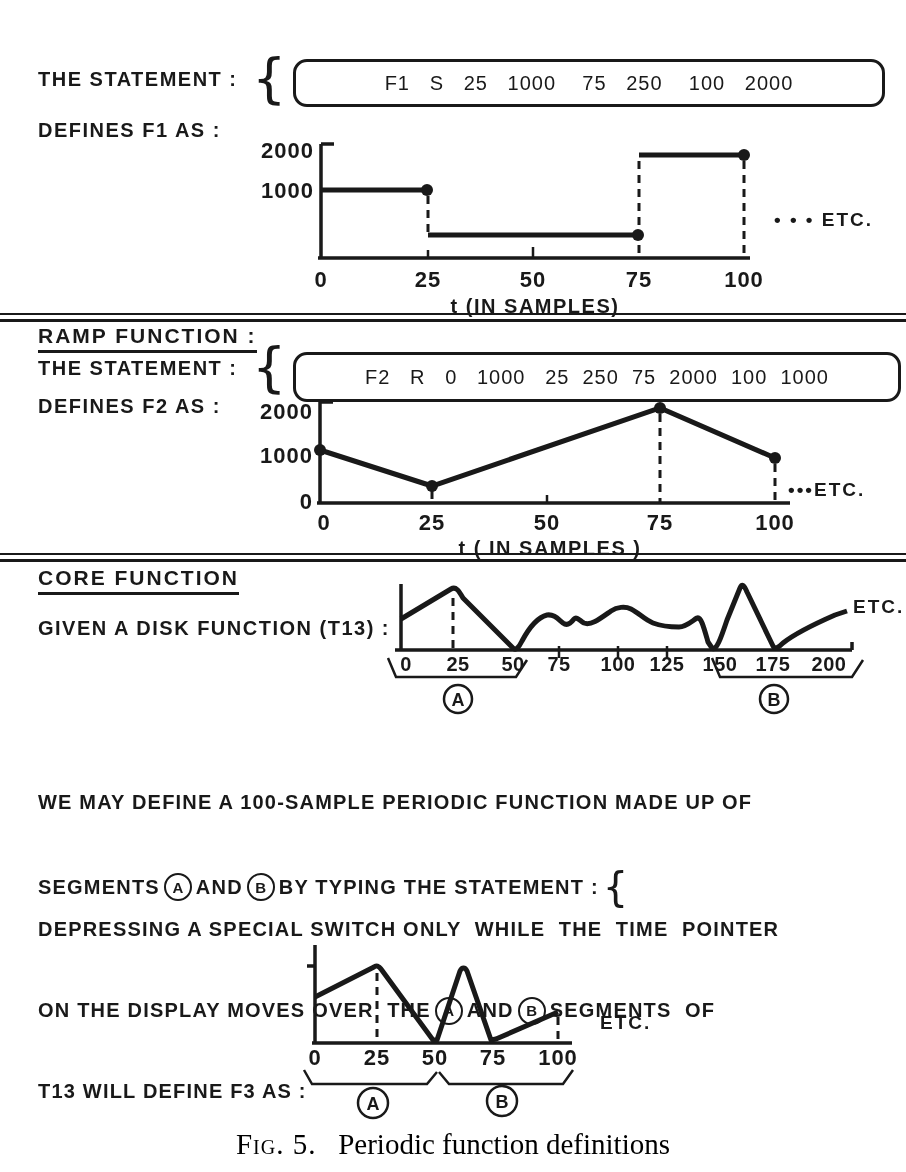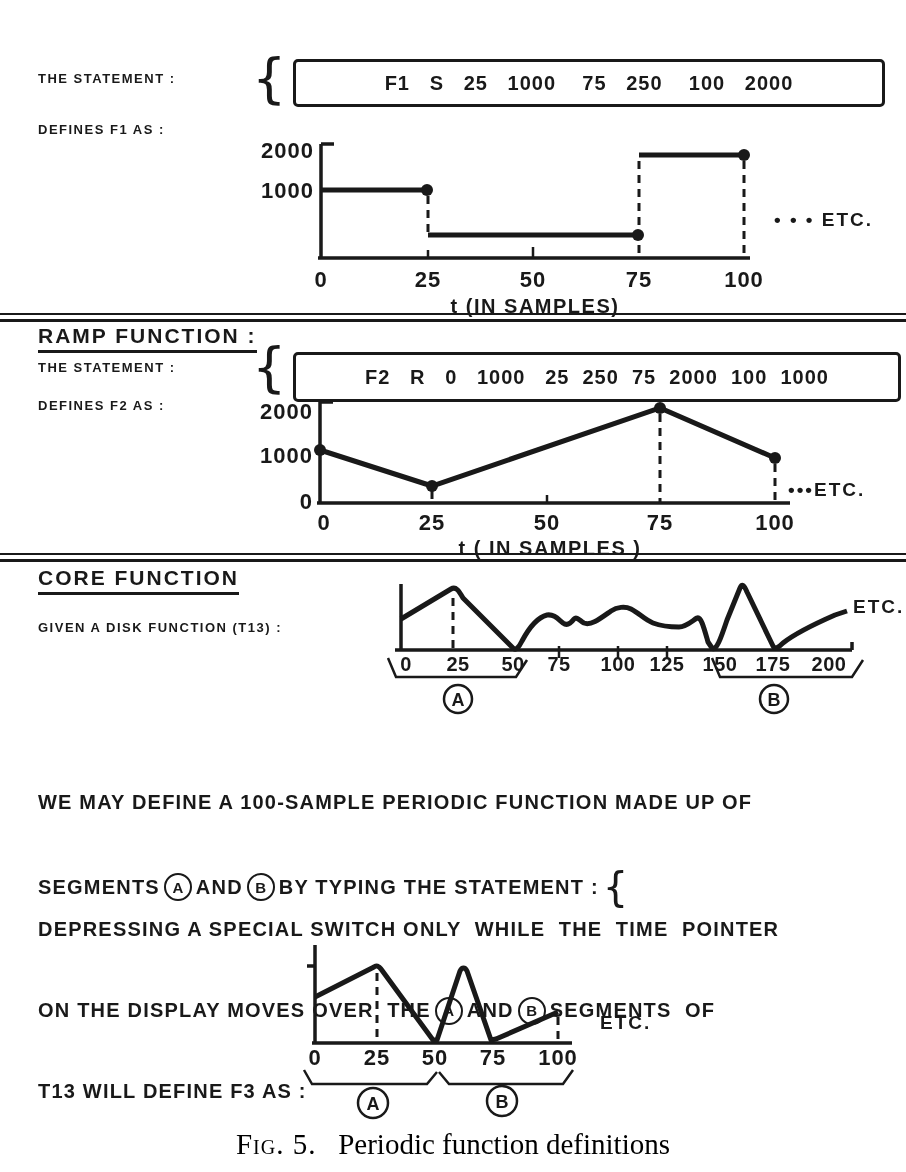--- a/index.html
+++ b/index.html
@@ -1,23 +1,23 @@
 <!DOCTYPE html>
 <html><head>
 <meta charset="utf-8">
 <style>
   :root{ --ink:#191919; --paper:#ffffff; }
   html,body{margin:0;padding:0;background:#fff;}
   .page{position:relative;width:906px;height:1172px;background:var(--paper);overflow:hidden;
         font-family:"Liberation Sans",sans-serif;color:var(--ink);}
   .abs{position:absolute;}
-  .hand{font-weight:700;font-size:13px;letter-spacing:1.5px;white-space:pre;line-height:26px;}
+  .hand{font-weight:700;font-size:20px;letter-spacing:1.5px;white-space:pre;line-height:26px;}
   .sec-title{font-weight:700;font-size:21px;letter-spacing:2px;border-bottom:3px solid var(--ink);padding-bottom:2px;}
-  .stmt-box{border:3.5px solid var(--ink);border-radius:5px;display:flex;align-items:center;justify-content:center;
-            font-weight:700;white-space:pre;letter-spacing:1px;}
+  .stmt-box{border:3.5px solid var(--ink);border-radius:14px;display:flex;align-items:center;justify-content:center;
+            font-weight:400;white-space:pre;letter-spacing:1px;}
   .big-brace{font-size:54px;font-weight:400;line-height:1;font-family:"DejaVu Sans",sans-serif;}
   .rule{left:0;width:906px;border-top:2.5px solid var(--ink);border-bottom:3.5px solid var(--ink);height:4px;}
   .para{font-weight:700;font-size:20px;letter-spacing:1.2px;line-height:27px;white-space:pre;}
   .para .row{display:flex;align-items:center;height:27px;}
   .circ{display:inline-flex;width:24px;height:24px;border:2.5px solid var(--ink);border-radius:50%;
         align-items:center;justify-content:center;font-size:15px;letter-spacing:0;flex:0 0 auto;margin:0 4px;}
   .inline-box{border:3px solid var(--ink);border-radius:4px;padding:1px 7px;letter-spacing:2px;white-space:pre;}
   .inline-brace{font-size:40px;font-weight:400;line-height:1;margin:0 1px 0 4px;font-family:"DejaVu Sans",sans-serif;}
   .caption{width:906px;text-align:center;font-family:"Liberation Serif",serif;font-size:29px;color:#000000;}
   .caption .figno{font-variant:small-caps;letter-spacing:1px;}

